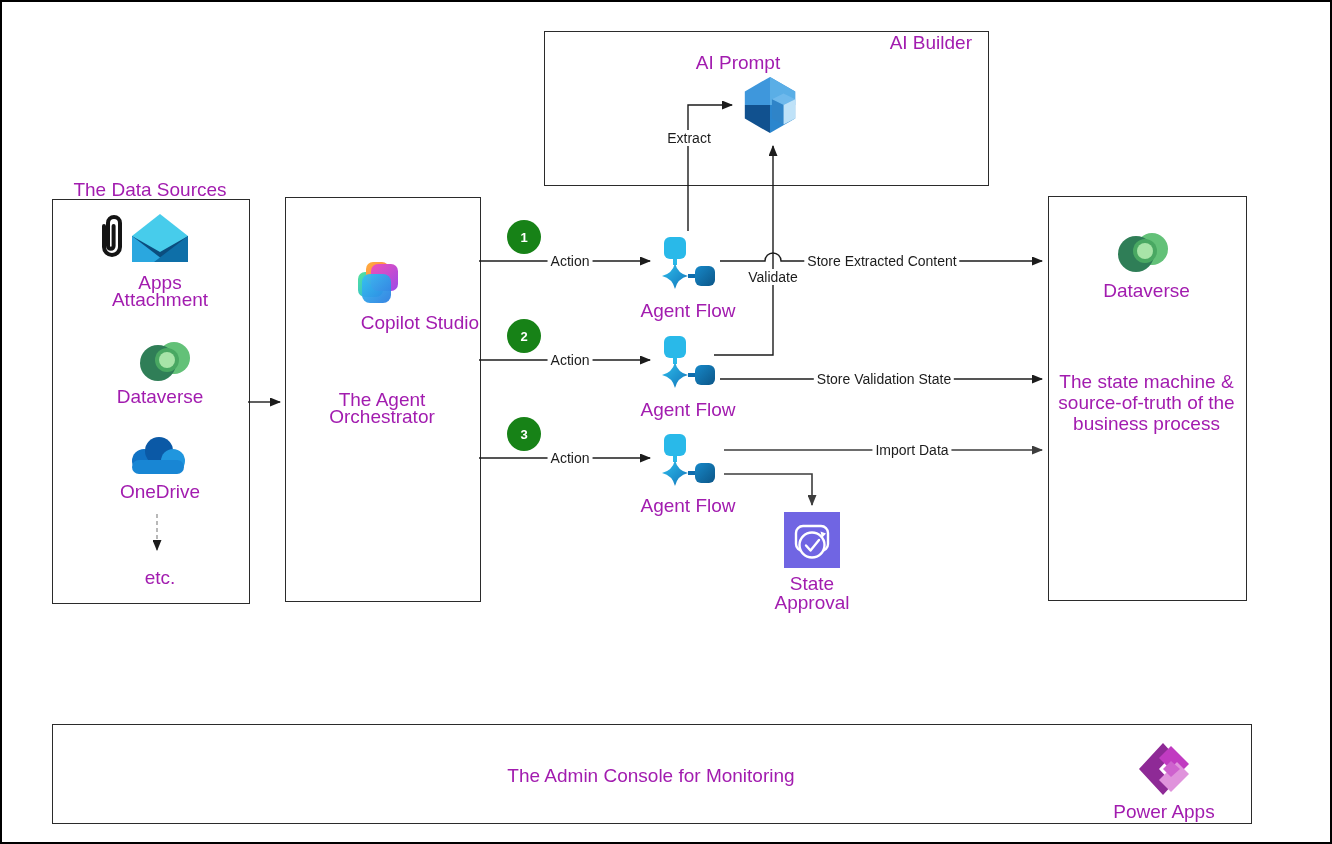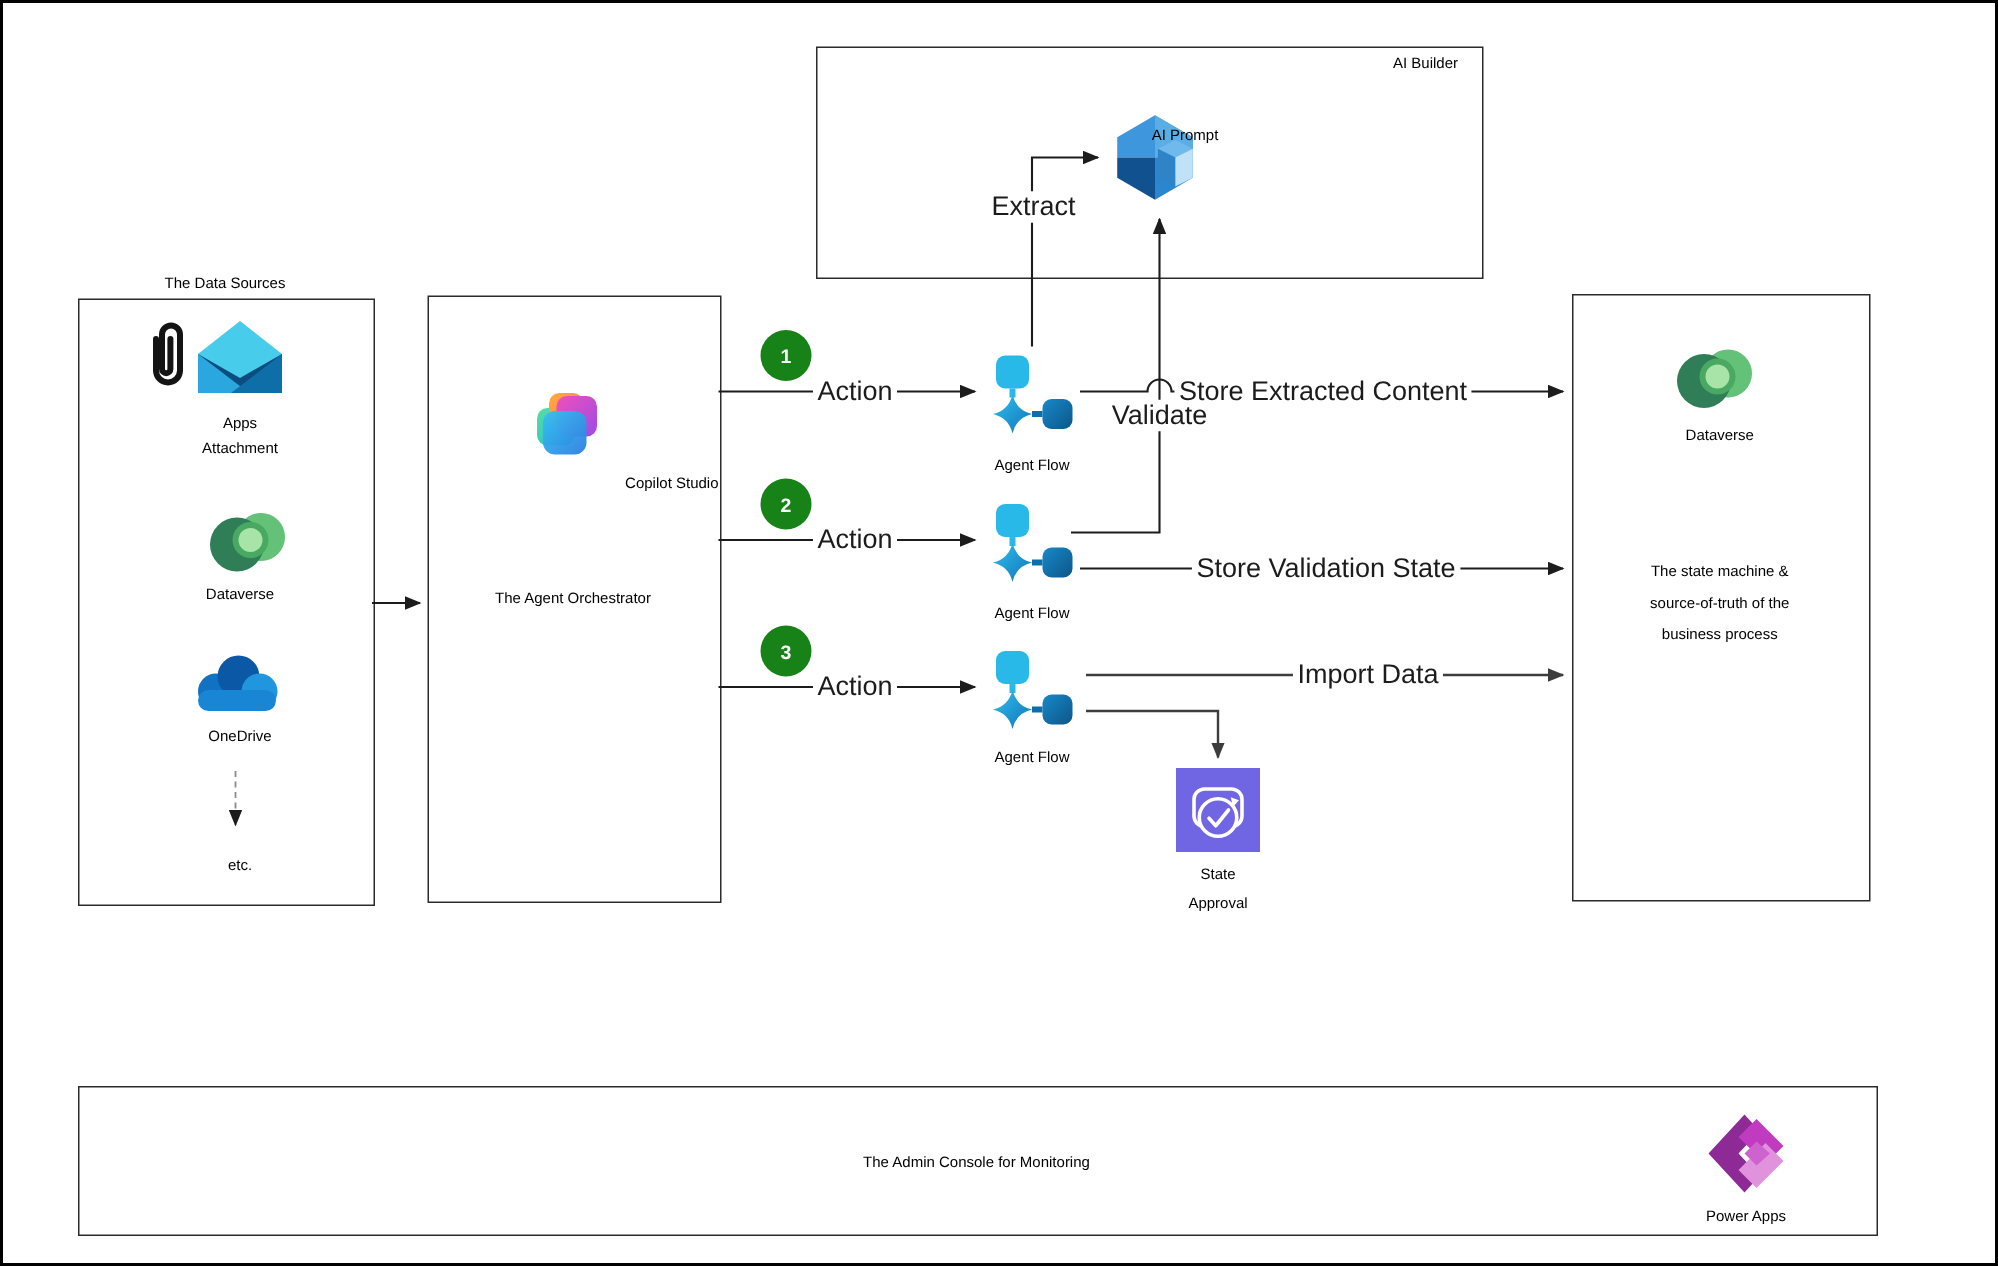--- a/index.html
+++ b/index.html
@@ -4,25 +4,25 @@
 <style>
   html,body{margin:0;padding:0;background:#fff;}
   .canvas{
     position:relative;width:1332px;height:844px;background:#fff;
     border:2px solid #000;box-sizing:border-box;overflow:hidden;
     font-family:"Liberation Sans","DejaVu Sans",sans-serif;color:#1c1c1c;
   }
   .frame{position:absolute;border:1.5px solid #2b2b2b;background:transparent;z-index:1;}
   .wires{position:absolute;left:0;top:0;z-index:2;}
   .icon{position:absolute;z-index:3;}
-  .lbl{position:absolute;z-index:4;font-size:10px;line-height:17px;color:#000000;}
+  .lbl{position:absolute;z-index:4;font-size:19px;line-height:17px;color:#a21caf;}
   .center{text-align:center;}
   .preline{white-space:pre-line;}
   .onwire{
-    position:absolute;z-index:4;font-size:18px;background:#fff;padding:0 3px;
+    position:absolute;z-index:4;font-size:14px;background:#fff;padding:0 3px;
     transform:translate(-50%,-50%);white-space:nowrap;color:#1c1c1c;
   }
   .badge{
     position:absolute;z-index:3;width:34px;height:34px;border-radius:50%;
     background:#178217;color:#fff;font-size:13px;font-weight:bold;
     display:flex;align-items:center;justify-content:center;
   }
   .approval-card{
     position:absolute;z-index:3;width:56px;height:56px;background:#7065E3;
     display:flex;align-items:center;justify-content:center;
@@ -133,21 +133,21 @@
       <rect x="4" y="15" width="25" height="25" rx="7" fill="url(#gGr)"></rect>
       <rect x="12" y="5" width="23" height="23" rx="7" fill="url(#gOr)"></rect>
       <rect x="17" y="7" width="27" height="27" rx="7" fill="url(#gPk)"></rect>
       <rect x="8" y="17" width="29" height="29" rx="8" fill="url(#gBl)" opacity="0.95"></rect>
     </svg>
   </div>
   <div class="lbl center" style="left:283px;top:312px;width:194px;text-align:right;">Copilot Studio</div>
   <div class="lbl center" style="left:283px;top:389px;width:194px;">The Agent Orchestrator</div>
 
   <div class="lbl" style="left:742px;top:32px;width:228px;text-align:right;">AI Builder</div>
-  <div class="lbl center" style="left:708px;top:52px;width:160px;margin-top:28px;">AI Prompt</div>
+  <div class="lbl center" style="left:656px;top:52px;width:160px;">AI Prompt</div>
   <div class="icon" style="left:737px;top:72px;">
     <svg width="62" height="62" viewBox="0 0 64 64">
       <polygon points="6,18 32,3 58,18 58,32 6,32" fill="#3E97DC"></polygon>
       <polygon points="32,3 58,18 58,32 32,32" fill="#5AAEE6"></polygon>
       <polygon points="6,32 32,32 32,61 6,46" fill="#11518F"></polygon>
       <polygon points="32,32 58,32 58,46 32,61" fill="#2B86CE"></polygon>
       <polygon points="34,26 46,20 58,26 46,32" fill="#6FB9EC"></polygon>
       <polygon points="34,26 46,32 46,52 34,46" fill="#2F84C8"></polygon>
       <polygon points="46,32 58,26 58,46 46,52" fill="#BFE2F8"></polygon>
     </svg>

